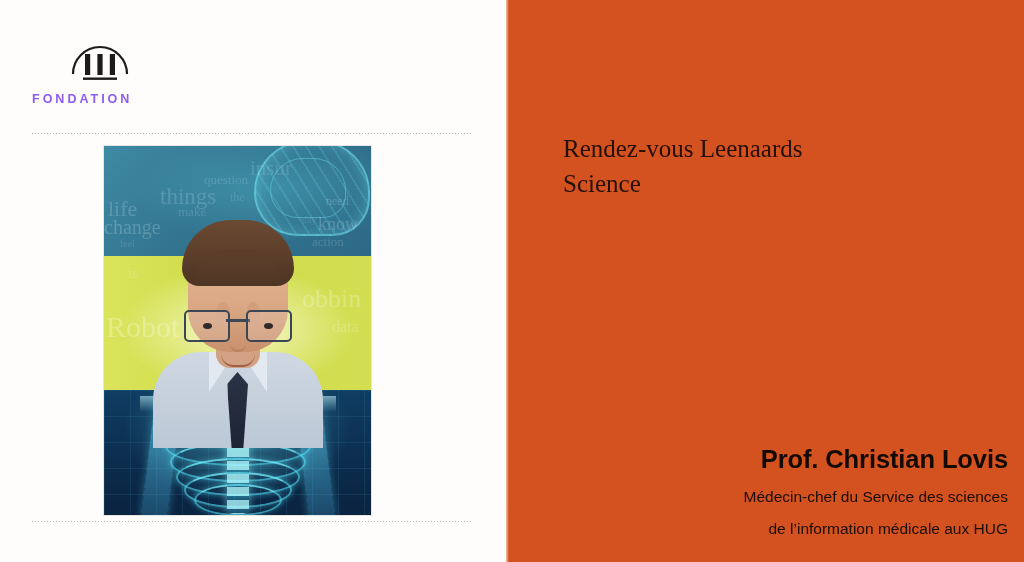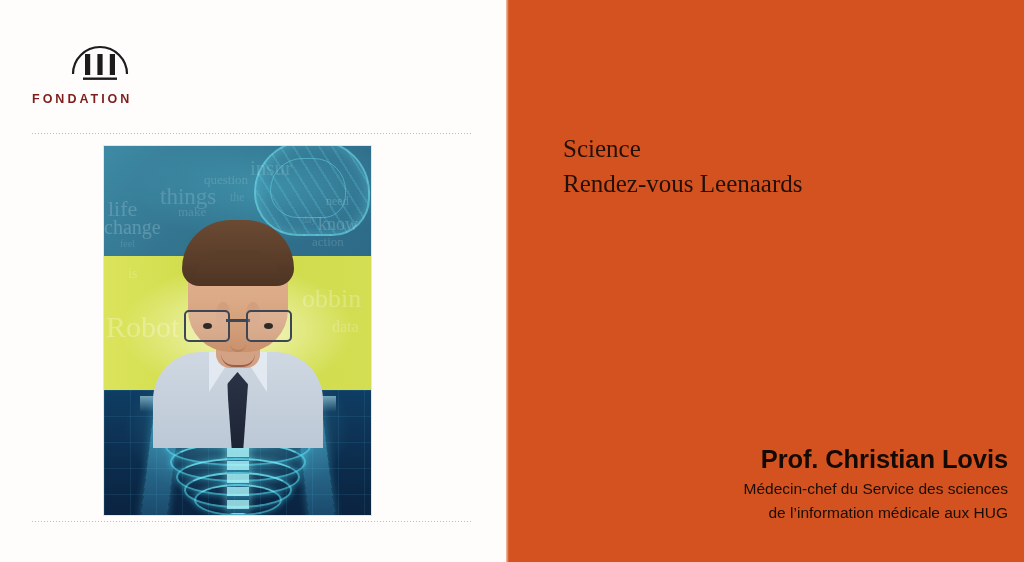--- a/index.html
+++ b/index.html
@@ -39,21 +39,21 @@
   .logo-mark {
     position: relative;
     width: 62px;
     height: 44px;
     margin-left: 37px;
   }
   .logo-mark svg { display: block; }
 
   .logo-word {
     margin-top: 7px;
-    color: #7f1d1d;
+    color: #8b5cf6;
     font-family: "Liberation Sans", sans-serif;
     font-weight: bold;
     font-size: 12.5px;
     letter-spacing: 3.0px;
     line-height: 16px;
     white-space: nowrap;
   }
   .logo-word.second {
     padding-left: 28px;
   }
@@ -415,21 +415,21 @@
   .speaker-name {
     color: #140a05;
     font-family: "Liberation Sans", sans-serif;
     font-weight: bold;
     font-size: 25.5px;
     line-height: 31px;
     letter-spacing: -0.1px;
     white-space: nowrap;
   }
   .speaker-role {
-    margin-top: 4px;
+    margin-top: 12px;
     color: #1a0d06;
     font-family: "Liberation Sans", sans-serif;
     font-size: 15.5px;
     line-height: 20px;
     white-space: nowrap;
   }
 </style>
 </head>
 <body>
 
@@ -523,22 +523,22 @@
       </div>
 
     </div>
   </div>
 
   <div class="right-panel">
     <div class="panel-edge"></div>
 
 
     <div class="subtitle-block">
+      <div class="subtitle-line">Rendez-vous Leenaards</div>
       <div class="subtitle-line">Science</div>
-      <div class="subtitle-line">Rendez-vous Leenaards</div>
     </div>
 
     <div class="speaker-block">
       <div class="speaker-name">Prof. Christian Lovis</div>
       <div class="speaker-role">Médecin-chef du Service des sciences</div>
       <div class="speaker-role">de l’information médicale aux HUG</div>
     </div>
   </div>
 
 </div>

